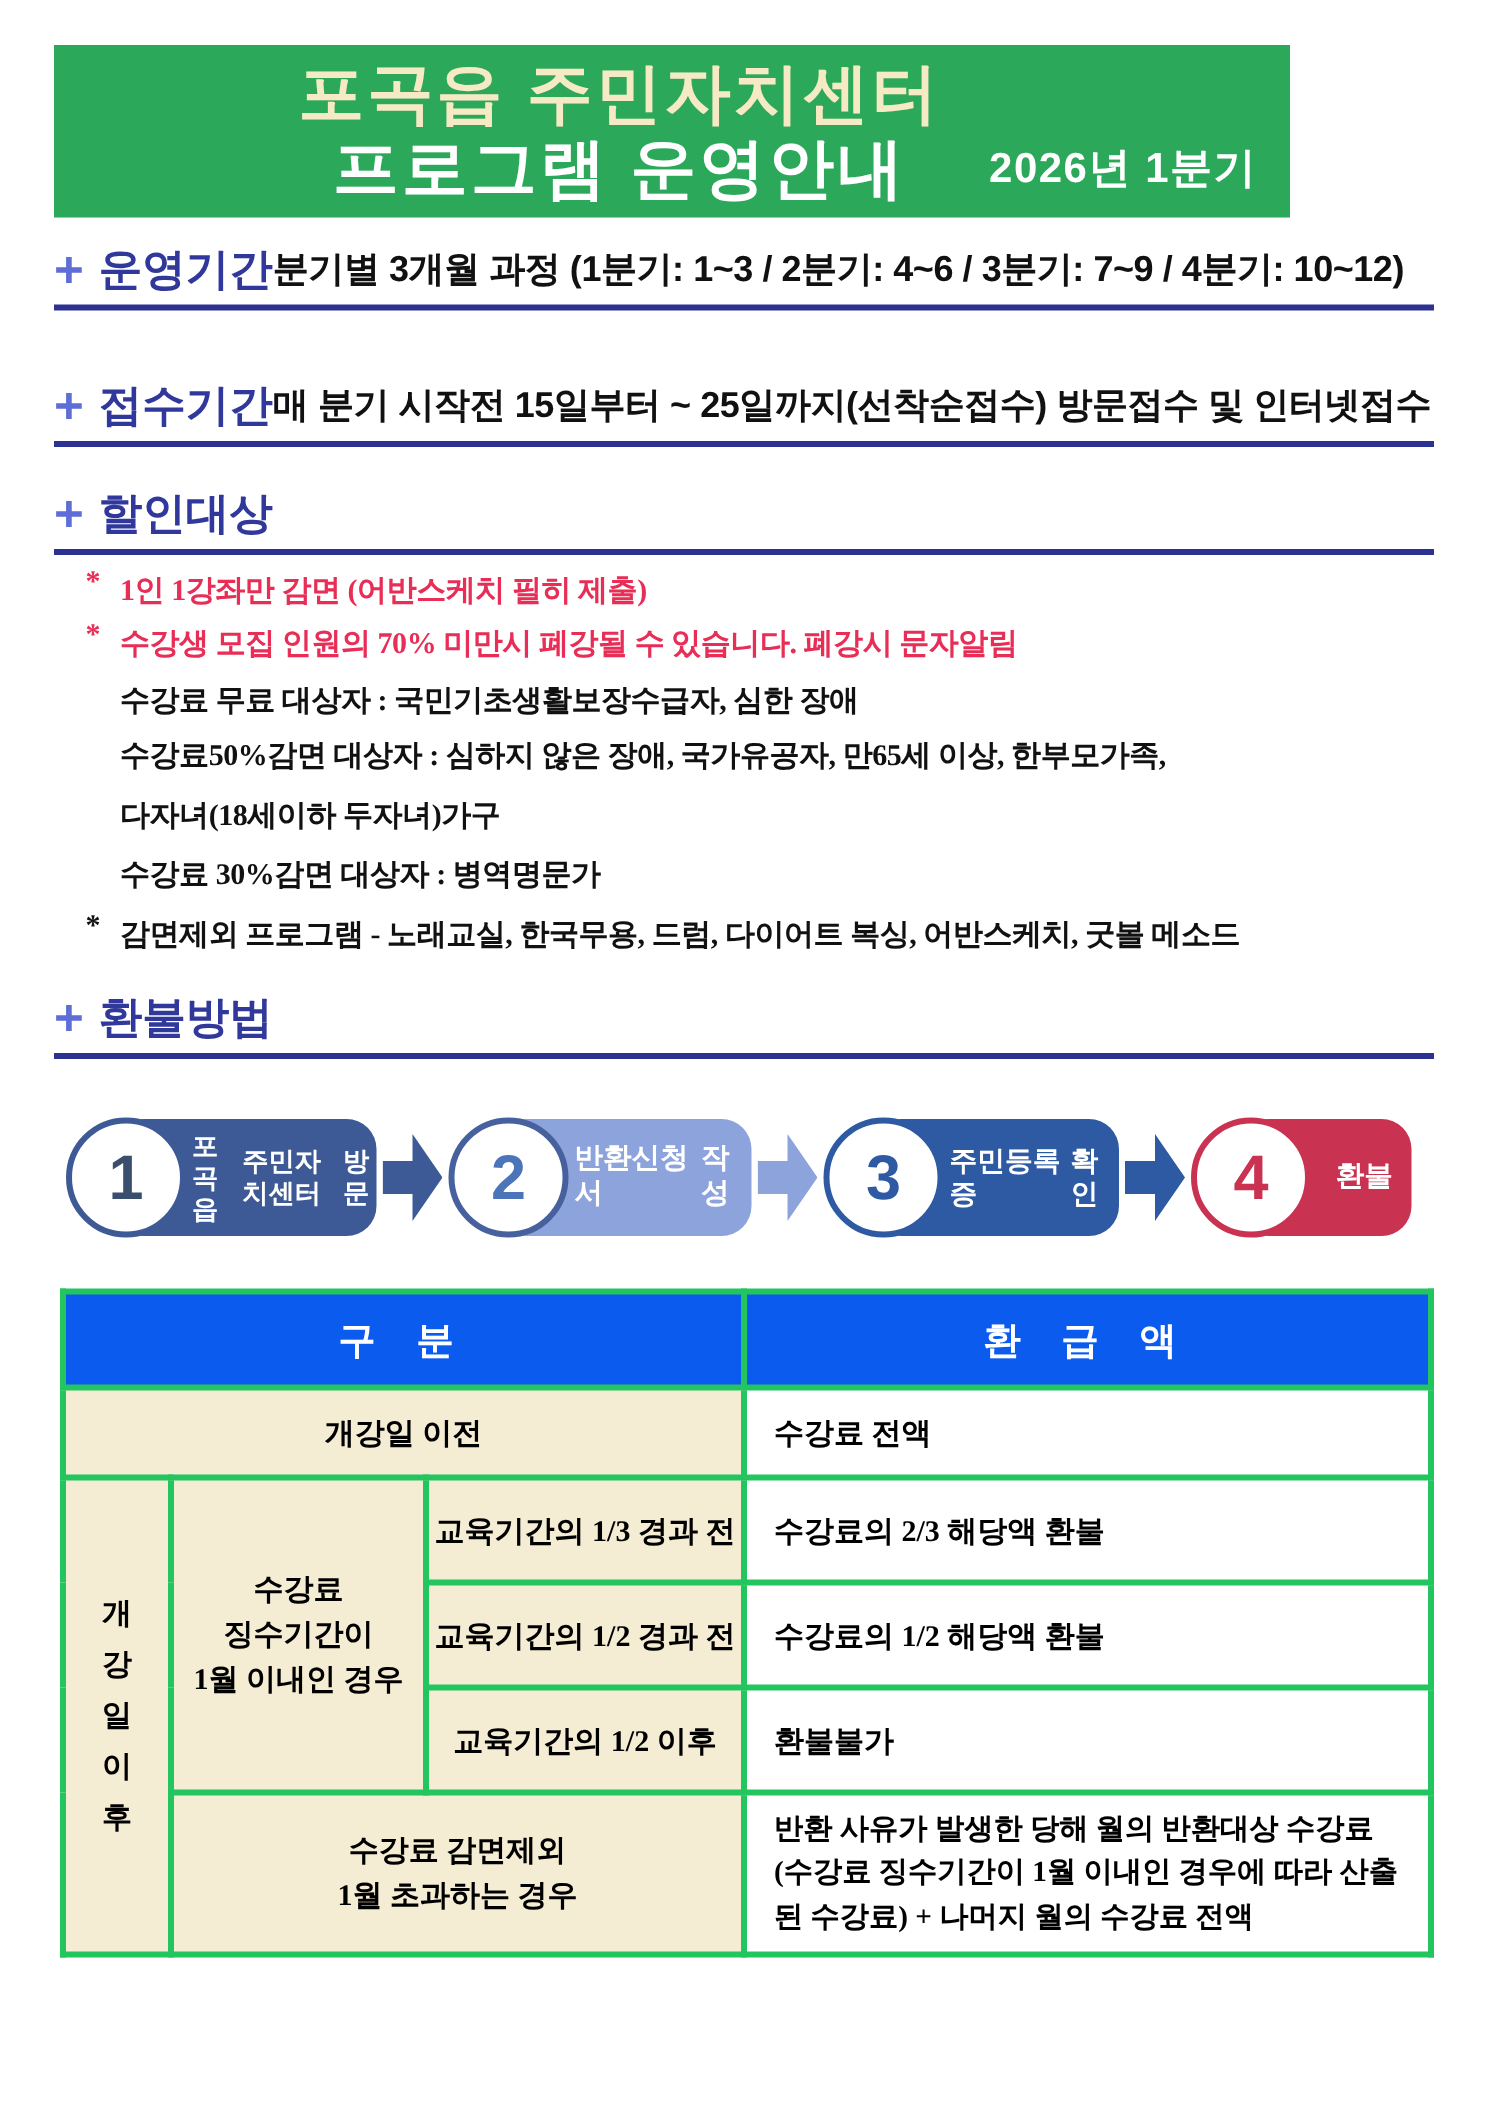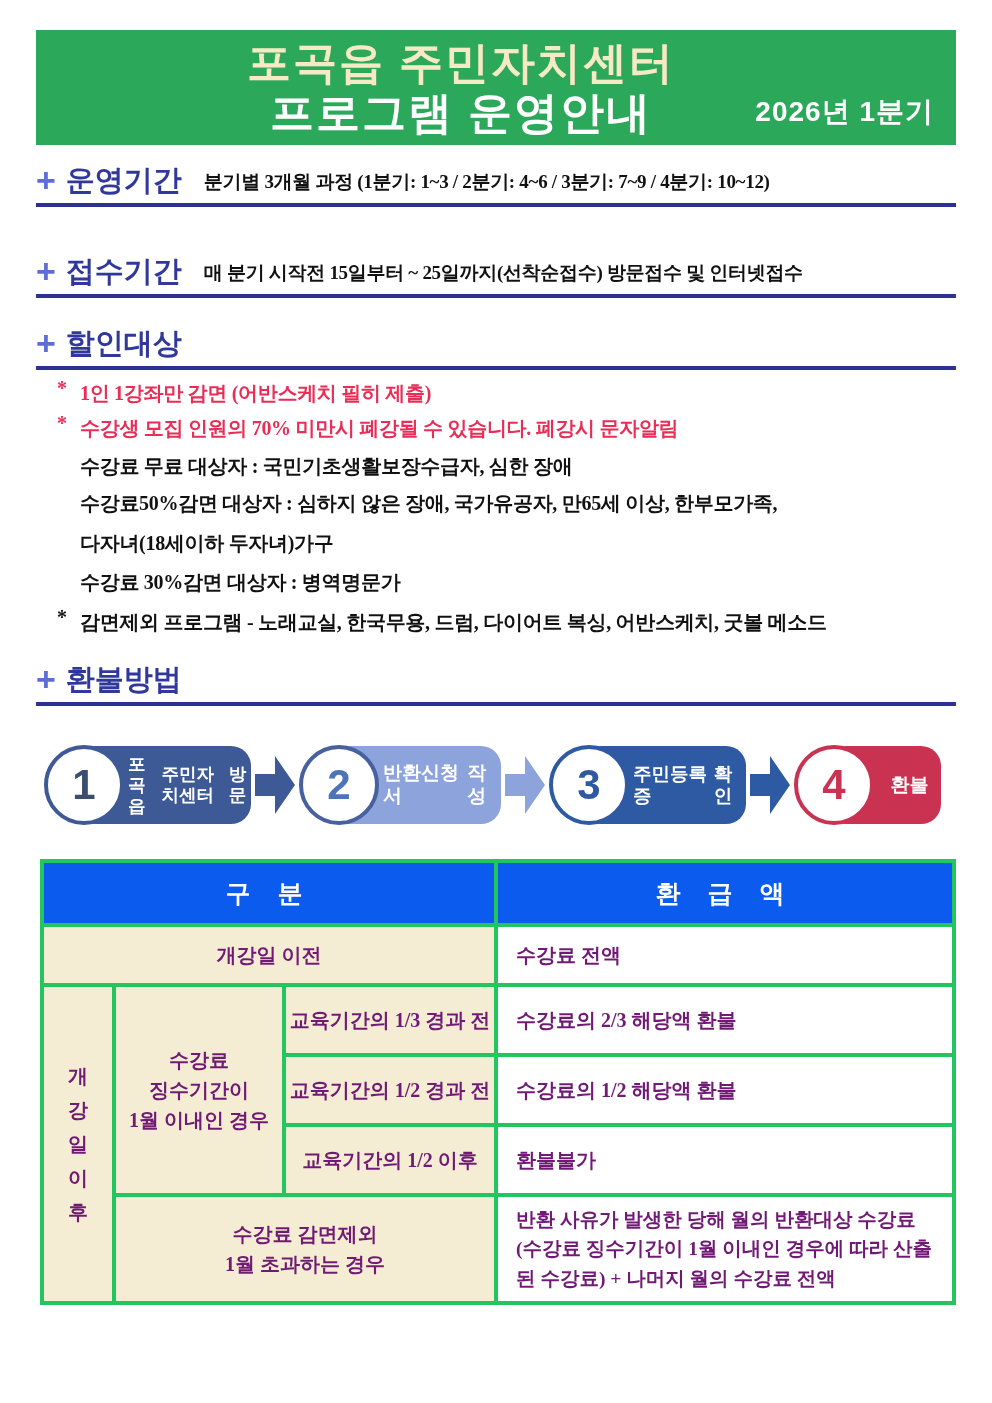--- a/index.html
+++ b/index.html
@@ -5,41 +5,41 @@
   html,body{margin:0;padding:0;}
   body{
     width:992px;height:1403px;background:#ffffff;
     font-family:"Liberation Sans","DejaVu Sans",sans-serif;
     color:#111;overflow:hidden;
   }
   .page{width:920px;margin:0 auto;padding-top:30px;position:relative;}
 
   
   .banner{
-    position:relative;width:920px;height:115px;background:#2CA85B;
+    position:relative;width:824px;height:115px;background:#2CA85B;
   }
   .banner-titles{
     position:absolute;left:0;right:70px;top:8px;text-align:center;
     font-weight:800;letter-spacing:2px;line-height:50px;
   }
   .banner-title1{font-size:44px;color:#F6EAC4;}
   .banner-title2{font-size:44px;color:#ffffff;}
   .banner-quarter{
     position:absolute;right:22px;bottom:14px;color:#ffffff;
     font-size:28px;font-weight:800;letter-spacing:1px;
   }
 
   
   .section-row{display:flex;align-items:flex-end;}
   .sec-head{display:flex;align-items:center;flex:0 0 auto;}
   .plus{color:#5F6ED6;font-size:34px;font-weight:800;margin-right:10px;line-height:34px;}
   .sec-label{color:#30389B;font-size:29px;font-weight:800;letter-spacing:0px;line-height:36px;}
   .sec-body{
-    font-family:Liberation Serif, serif;
-    font-size:19px;font-weight:700;margin-left:22px;margin-bottom:3px;
+    font-family:Liberation Sans, sans-serif;
+    font-size:24px;font-weight:700;margin-bottom:3px;
     white-space:nowrap;letter-spacing:-0.3px;
   }
   .rule{height:4px;background:#2D3192;margin-top:5px;}
 
   .row-op{margin-top:17px;}
   .row-reg{margin-top:46px;}
   .row-disc{margin-top:27px;}
   .row-refund{margin-top:25px;}
 
   
@@ -87,21 +87,21 @@
   table.refund{
     border-collapse:collapse;margin-top:28px;margin-left:4px;width:912px;
     font-family:"Liberation Serif","DejaVu Serif",serif;table-layout:fixed;
   }
   table.refund th,table.refund td{border:4px solid #22c55e;box-sizing:border-box;}
   table.refund{border:3px solid #000;}
   th.thead{
     background:#0B5BEE;color:#fff;height:64px;font-size:25px;font-weight:800;
     letter-spacing:10px;font-family:"Liberation Sans","DejaVu Sans",sans-serif;
   }
-  td{font-size:20px;font-weight:700;color:#701a75;}
+  td{font-size:20px;font-weight:700;color:#000000;}
   .cream{background:#F5EDD3;}
   .c-center{text-align:center;vertical-align:middle;}
   .c-left{text-align:left;vertical-align:middle;padding-left:18px;}
   .r1{height:60px;}
   .r-sub{height:70px;}
   .r-last{height:102px;}
   .vert-cell div{line-height:34px;font-size:20px;font-weight:700;text-align:center;}
   .stack div{line-height:30px;text-align:center;}
   .lastcell{line-height:1.5;padding:8px 12px 8px 18px;font-size:19.5px;}
 </style>

